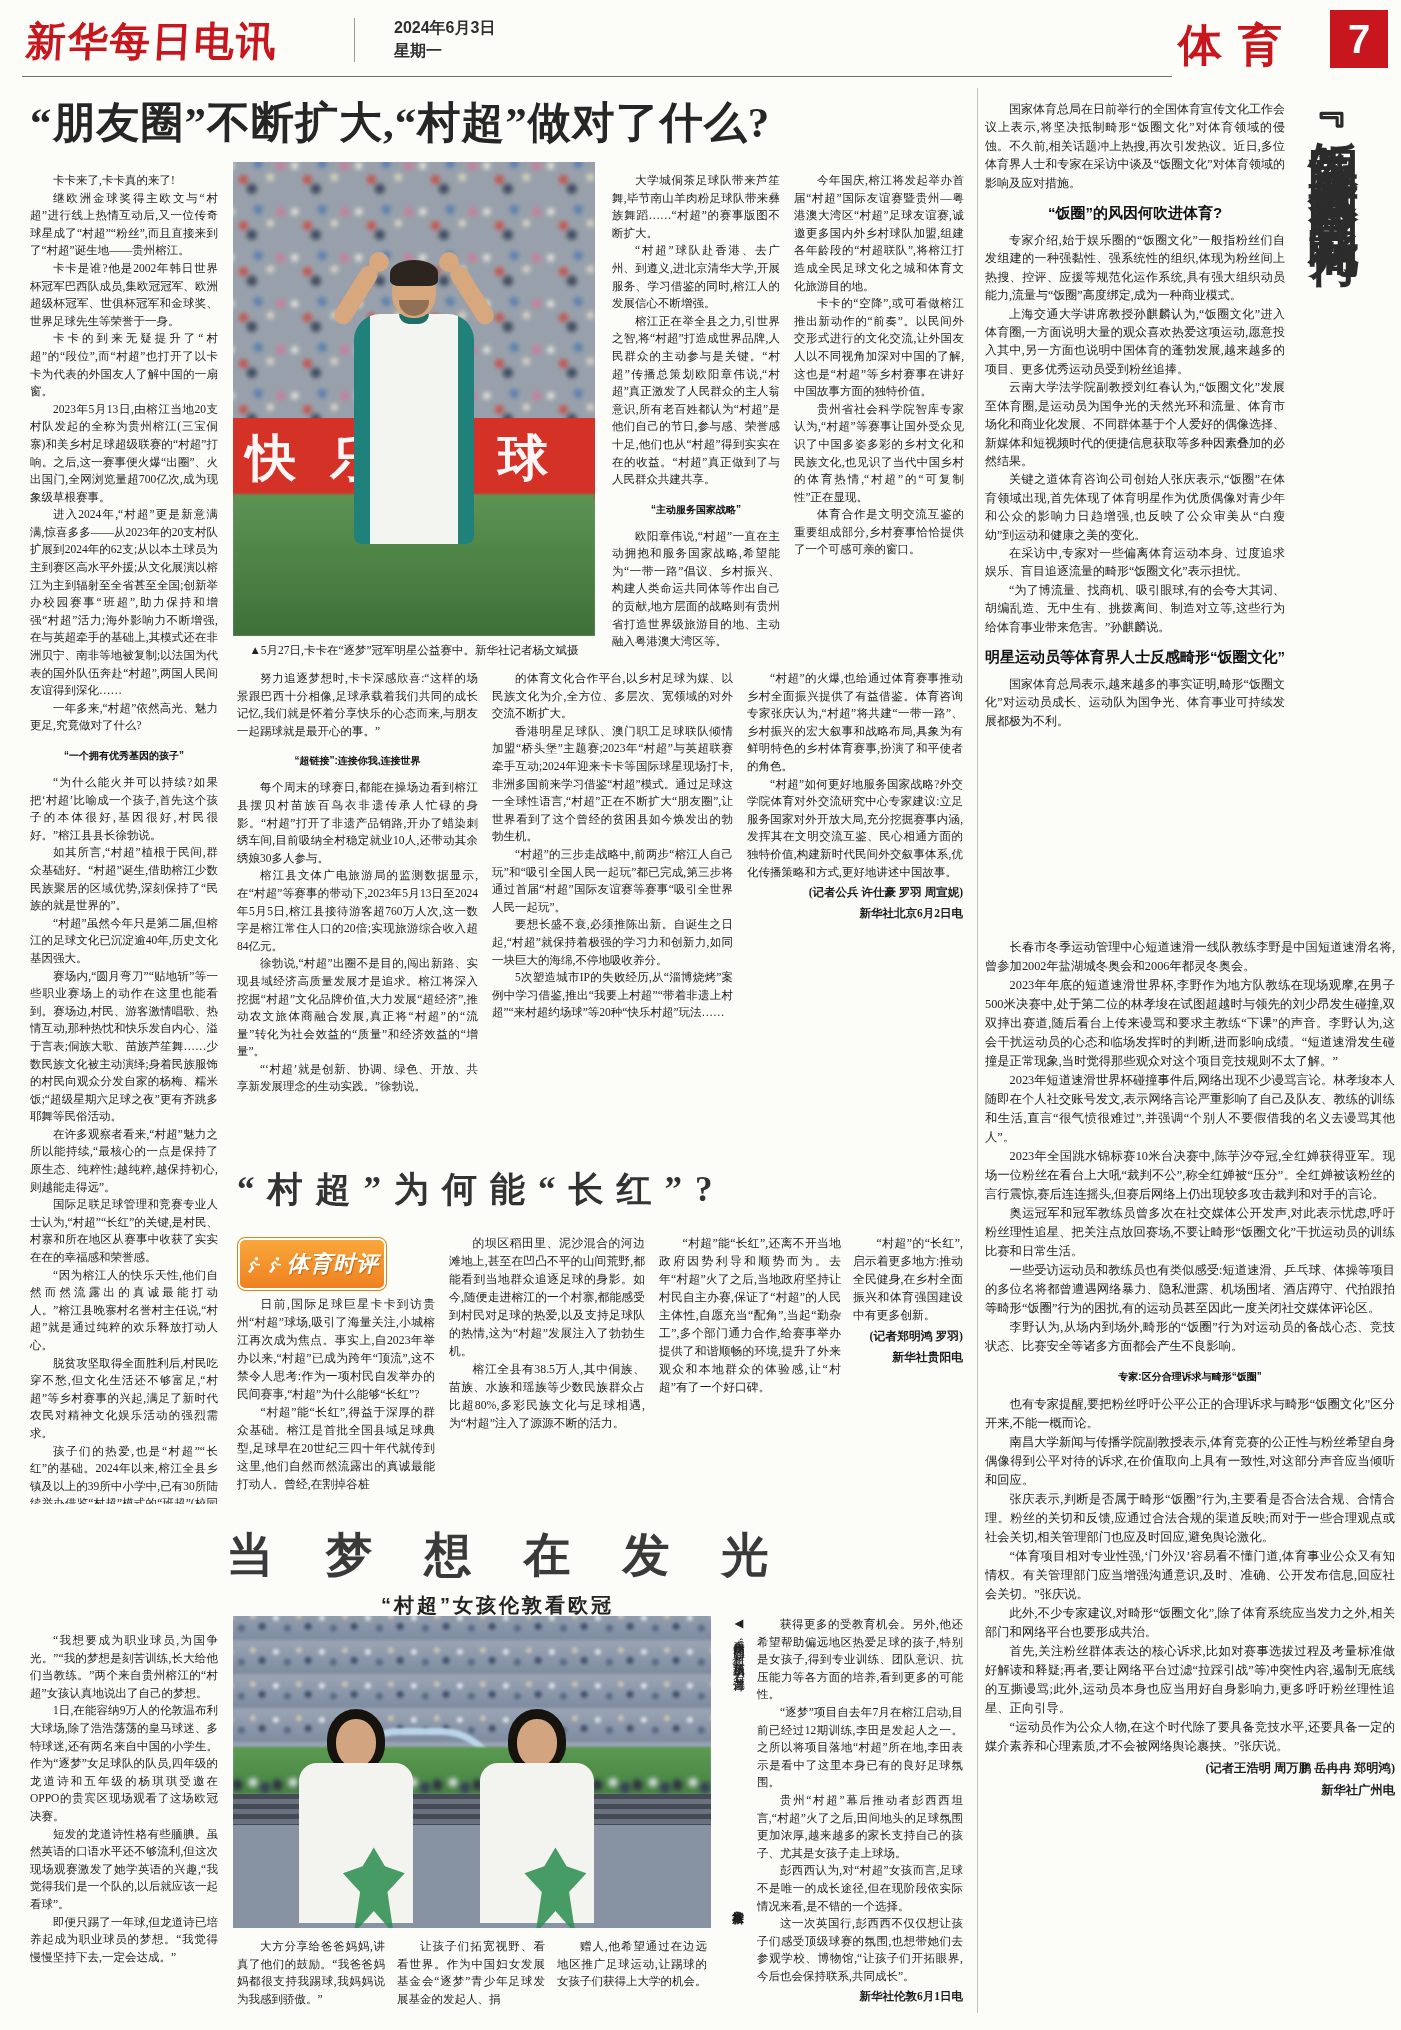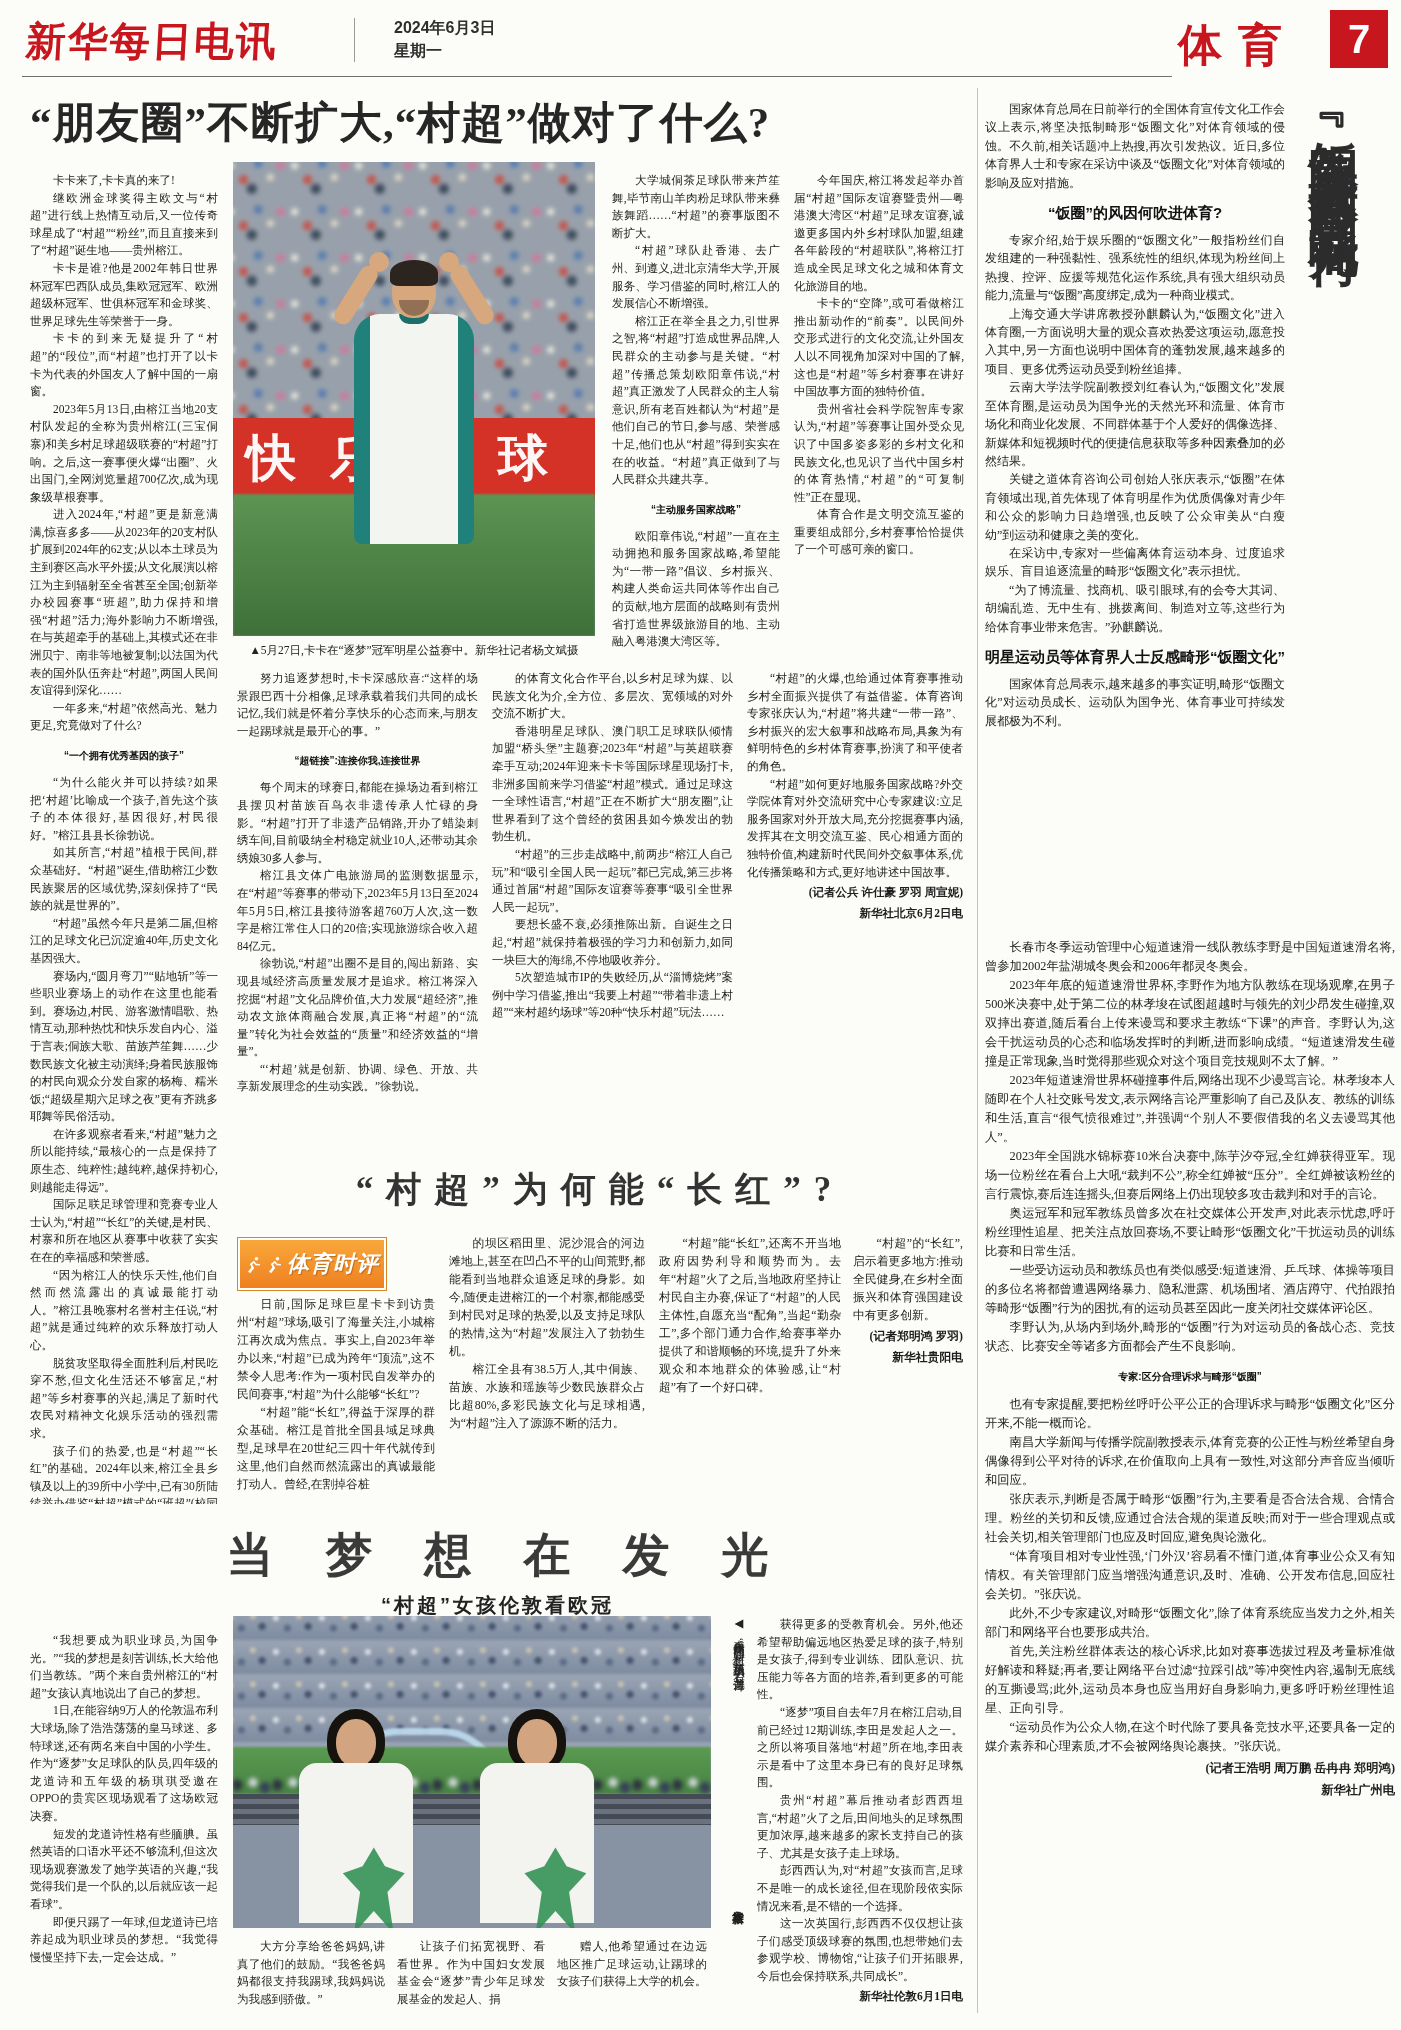--- a/index.html
+++ b/index.html
@@ -51,23 +51,23 @@
   .k-armL{position:absolute;left:8px;top:-4px;width:18px;height:66px;border-radius:9px;background:#d7a87e;transform:rotate(32deg);}
   .k-armR{position:absolute;right:8px;top:-4px;width:18px;height:66px;border-radius:9px;background:#d7a87e;transform:rotate(-32deg);}
   .k-handL{position:absolute;left:30px;top:-14px;width:20px;height:20px;border-radius:50%;background:#d7a87e;}
   .k-handR{position:absolute;right:30px;top:-14px;width:20px;height:20px;border-radius:50%;background:#d7a87e;}
   .k-body{position:absolute;left:15px;top:48px;width:120px;height:230px;border-radius:26px 26px 8px 8px;
           background:linear-gradient(90deg,#20807a 0 13%,#f3f5f1 13% 87%,#20807a 87%);}
   .k-collar{position:absolute;left:60px;top:48px;width:30px;height:10px;border-radius:0 0 10px 10px;background:#1d6e68;}
   .caption1{position:absolute;left:233px;top:643px;width:362px;display:flex;justify-content:center;
             font-size:11.5px;color:#222;}
   
-  .comm-headline{position:absolute;left:237px;top:1166px;width:726px;text-align:center;font-size:35px;
+  .comm-headline{position:absolute;left:237px;top:1166px;width:726px;font-size:35px;
                  font-weight:900;color:#333;letter-spacing:13px;}
-  .badge{float:left;width:148px;height:52px;margin:3px 24px 4px 0;border-radius:0;
+  .badge{float:left;width:148px;height:52px;margin:3px 24px 4px 0;border-radius:8px;
          background:linear-gradient(180deg,#f9a93c,#ee7f1f);border:1px solid #d8861d;
          box-shadow:inset 0 0 0 2px #fff;display:flex;align-items:center;justify-content:center;gap:4px;}
   .badge b{color:#fff;font-size:22px;font-style:italic;letter-spacing:1px;
            font-family:"Liberation Sans","DejaVu Sans",sans-serif;text-shadow:1px 1px 1px rgba(140,70,0,.5);}
   .badge svg{width:17px;height:17px;fill:#fff;}
   .comm{font-size:11.8px;line-height:18px;}
   
   .dream-headline{position:absolute;left:30px;top:1524px;width:935px;text-align:center;font-size:47px;
                   font-weight:900;color:#3a3a3a;letter-spacing:52px;text-indent:52px;white-space:nowrap;}
   .dream-sub{position:absolute;left:30px;top:1592px;width:935px;text-align:center;font-size:20px;font-weight:700;

